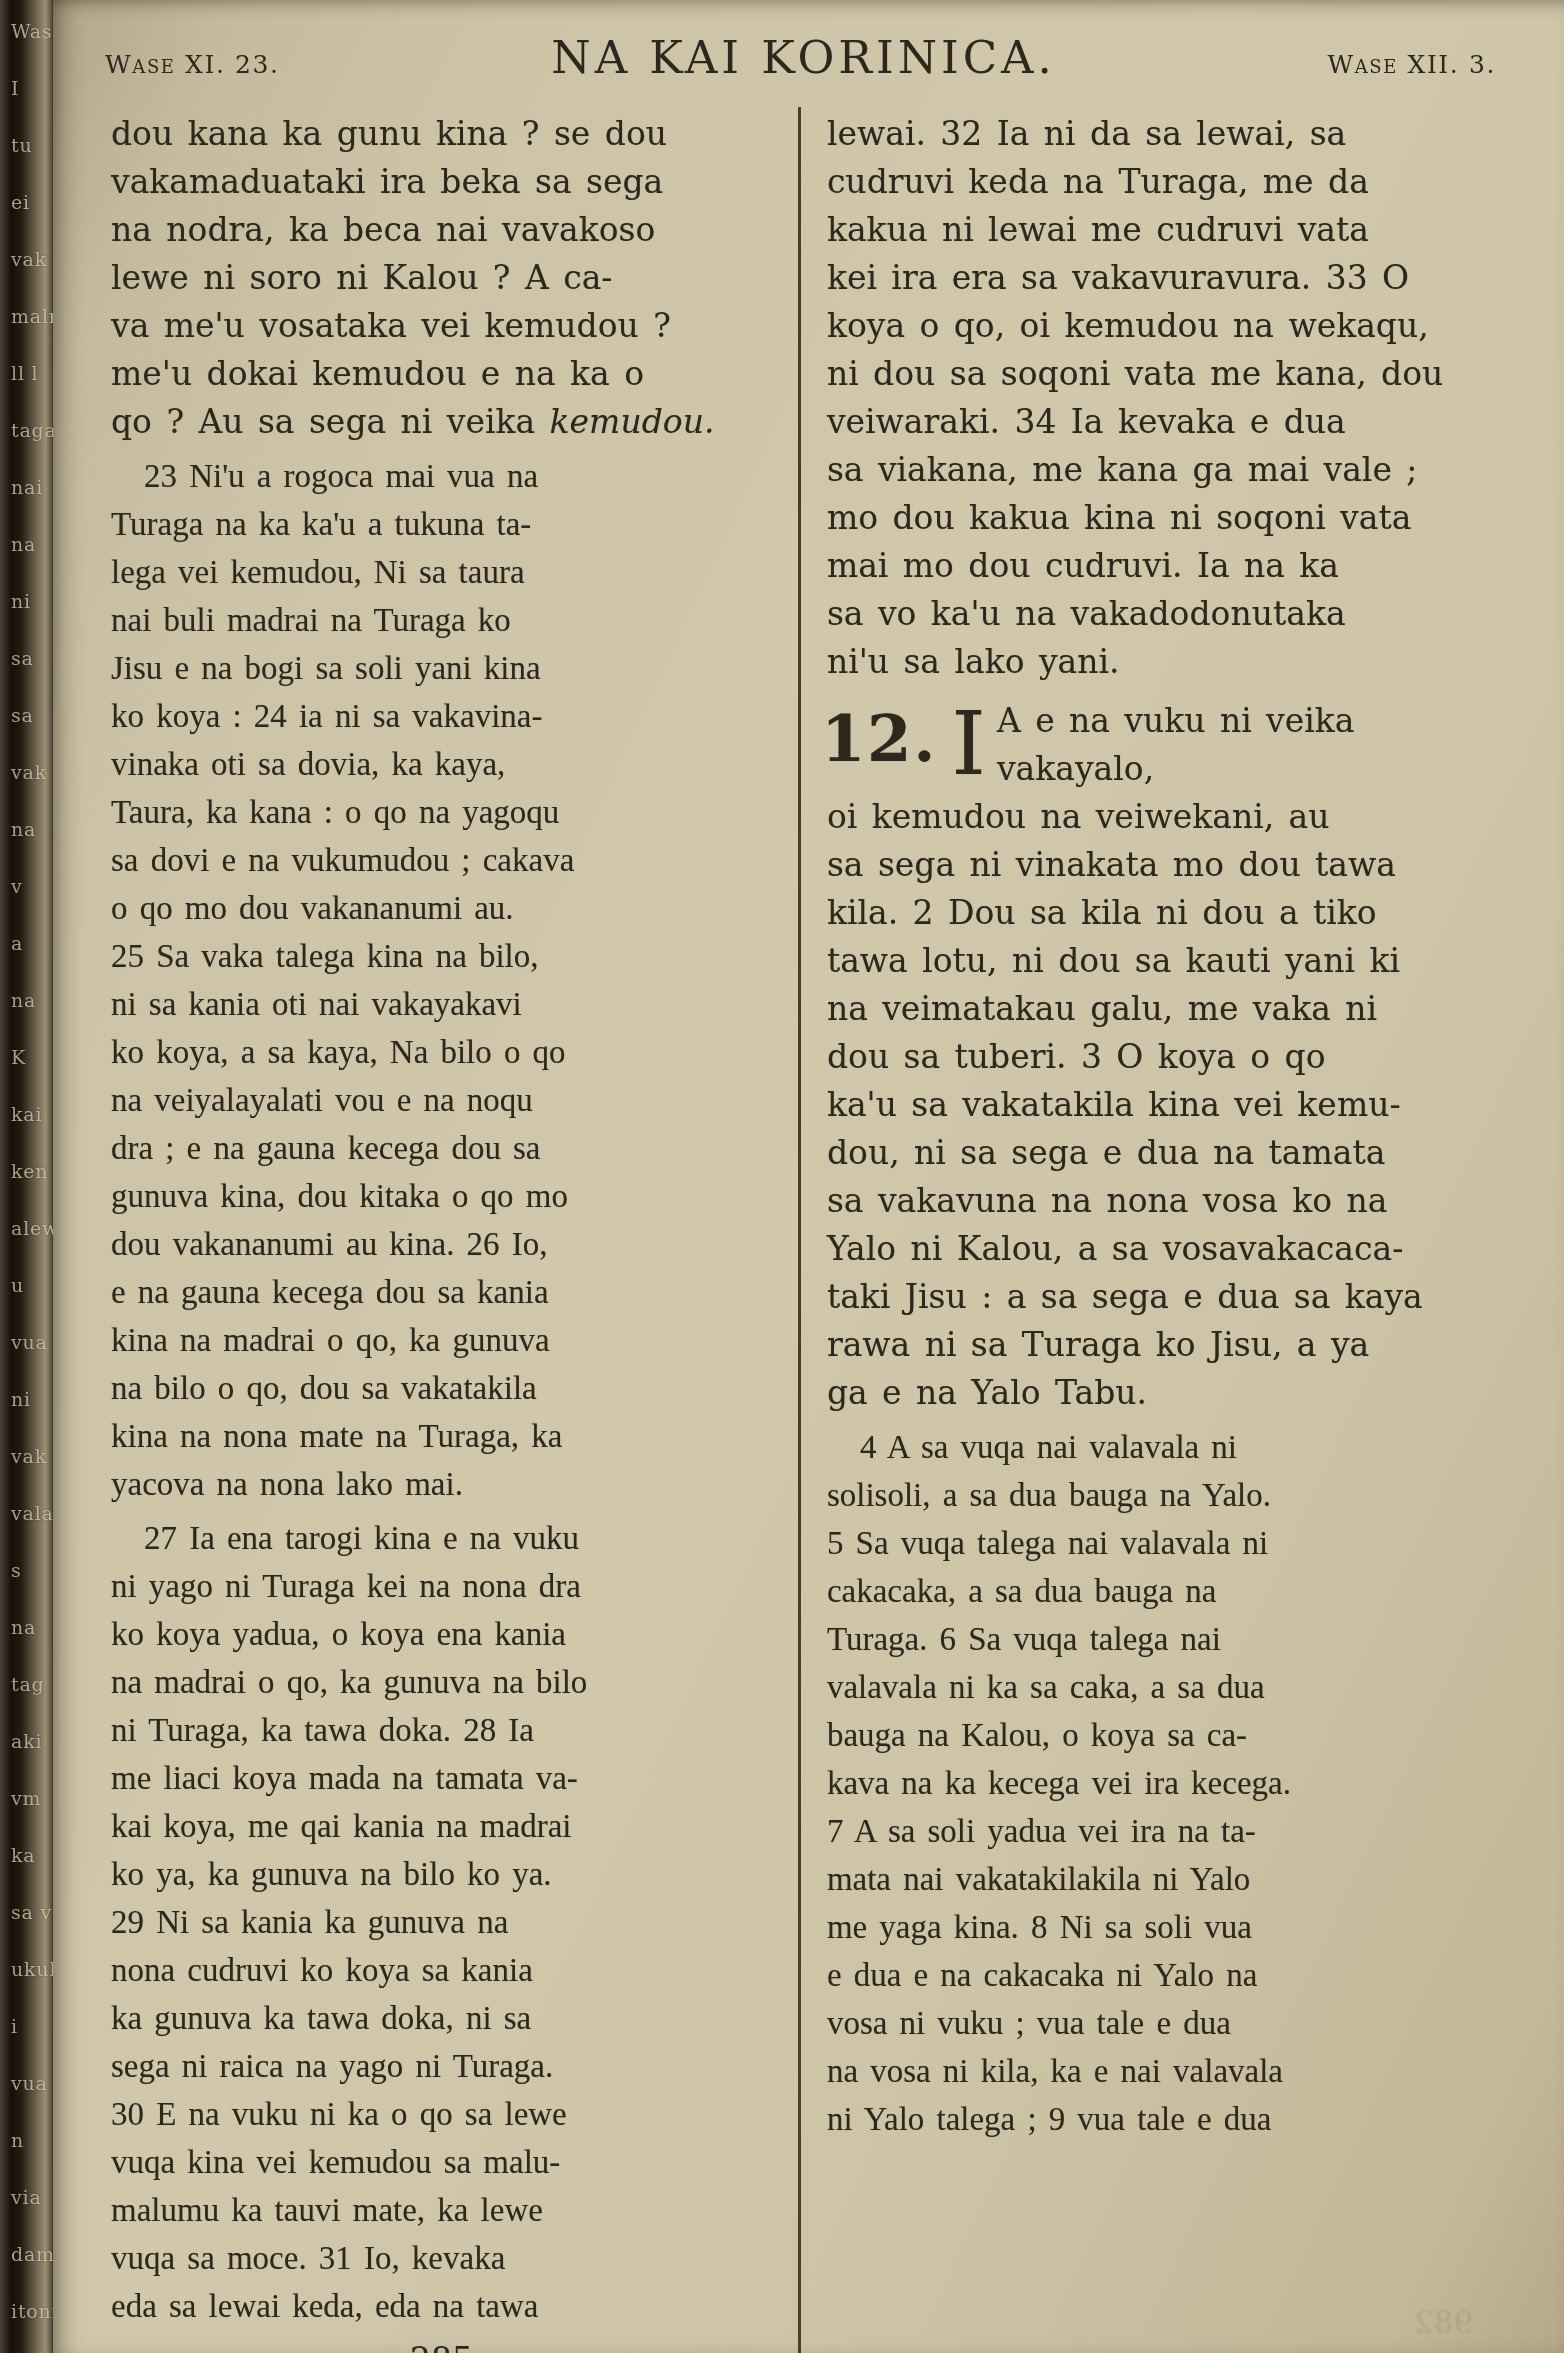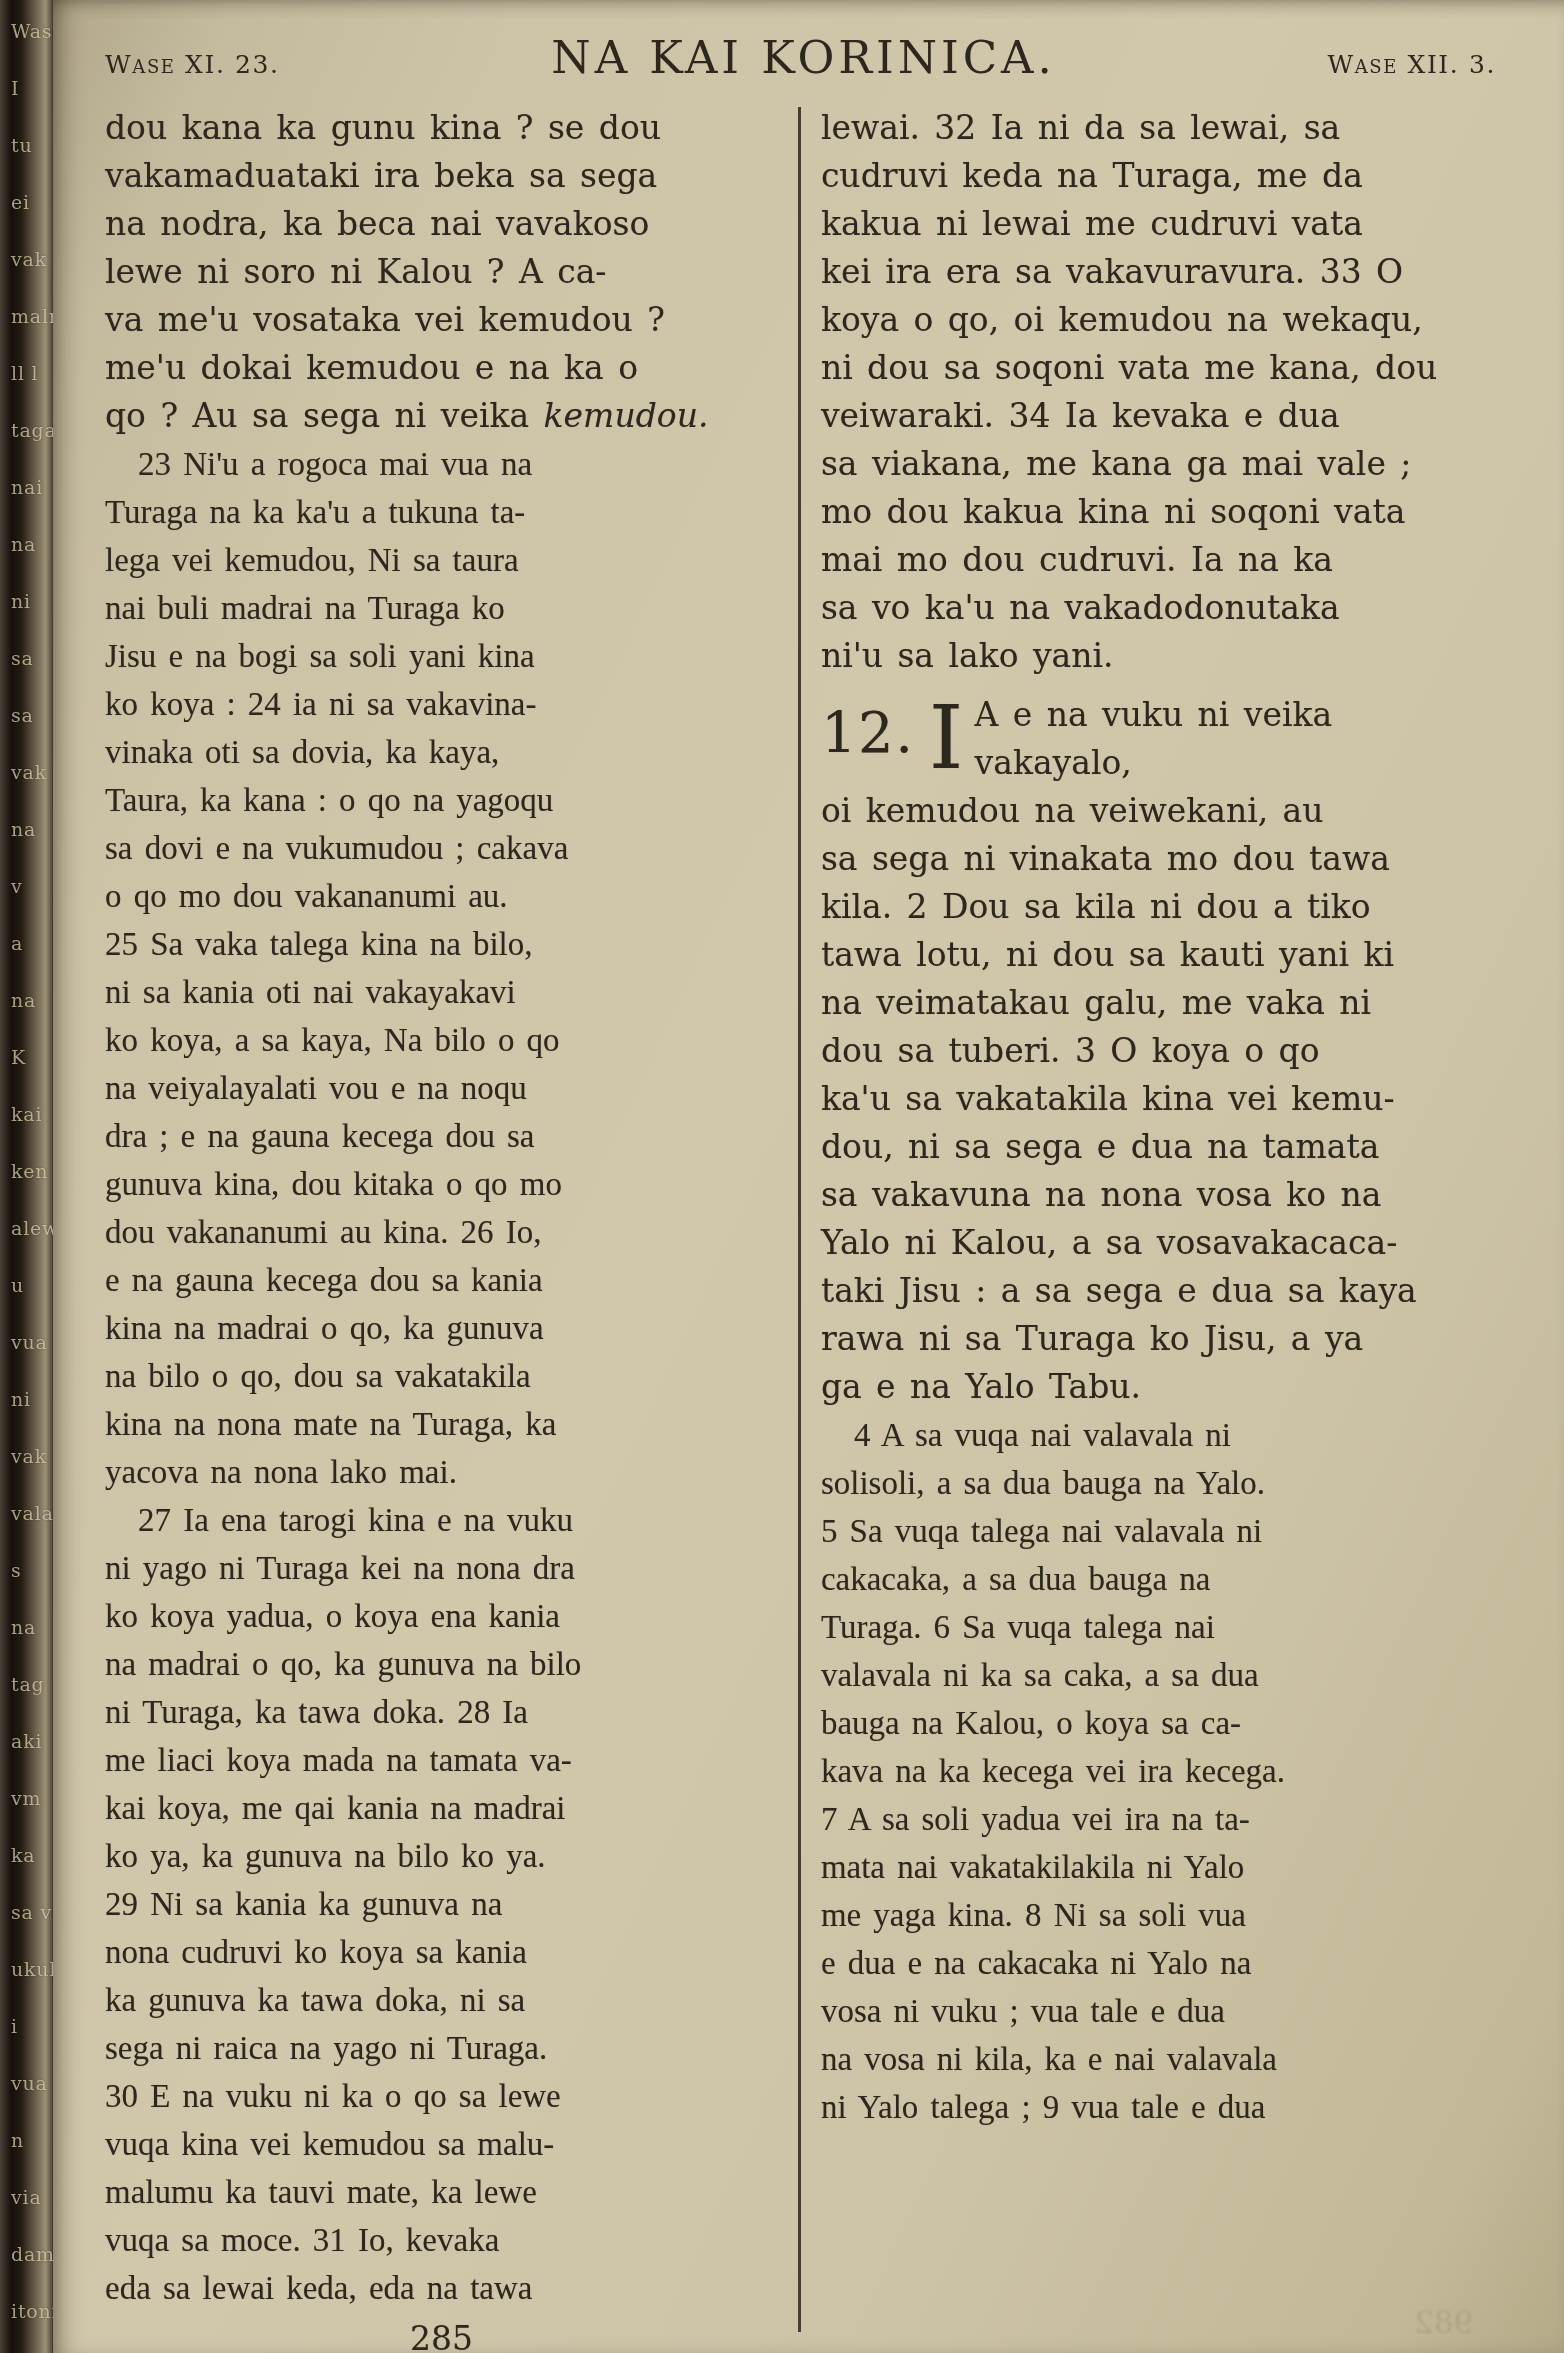--- a/index.html
+++ b/index.html
@@ -40,32 +40,32 @@
   .runhead .side { font-size:25px; font-variant:small-caps; letter-spacing:1.6px; }
   .runhead .title { font-size:45px; letter-spacing:3.9px; }
   
   .columns { display:flex; align-items:stretch; }
   .col {
     width:673px; font-size:33px; line-height:48px;
     word-spacing:3.9px;
     text-shadow:0 0 0.8px rgba(40,30,15,.25);
   }
   .colrule { width:2.3px; background:#453e31; margin:3.1px 20.3px 31px 20.3px; }
-  .para { margin:0; }
+  .para { margin:6px; }
   .para.indent { text-indent:33px;font-family:Liberation Serif, serif; }
   .it { font-style:italic; }
   
   .chapterhead {
     margin:11px 0 7.8px 0;
     font-style:italic; font-size:30px; line-height:44px;
     word-spacing:2.3px;
   }
   .chapnum {
-    float:left; font-style:normal; font-size:56px; line-height:78px;
-    padding:3.1px 12.5px 0 0; letter-spacing:1.6px;
+    float:left; font-style:normal; font-size:64px; line-height:78px;
+    padding:3.1px 12.5px 0 0; letter-spacing:1.6px;font-weight:bold;
   }
   .dropcap {
     float:left; font-size:88px; line-height:83px;
     padding:4.7px 11px 0 1.6px;
   }
   
   .pagenum { text-align:center; font-size:33px; margin-top:3.1px; }
   .showthrough {
     position:absolute; right:92px; bottom:14px;
     font-size:31px; color:#93886d; opacity:.35;

